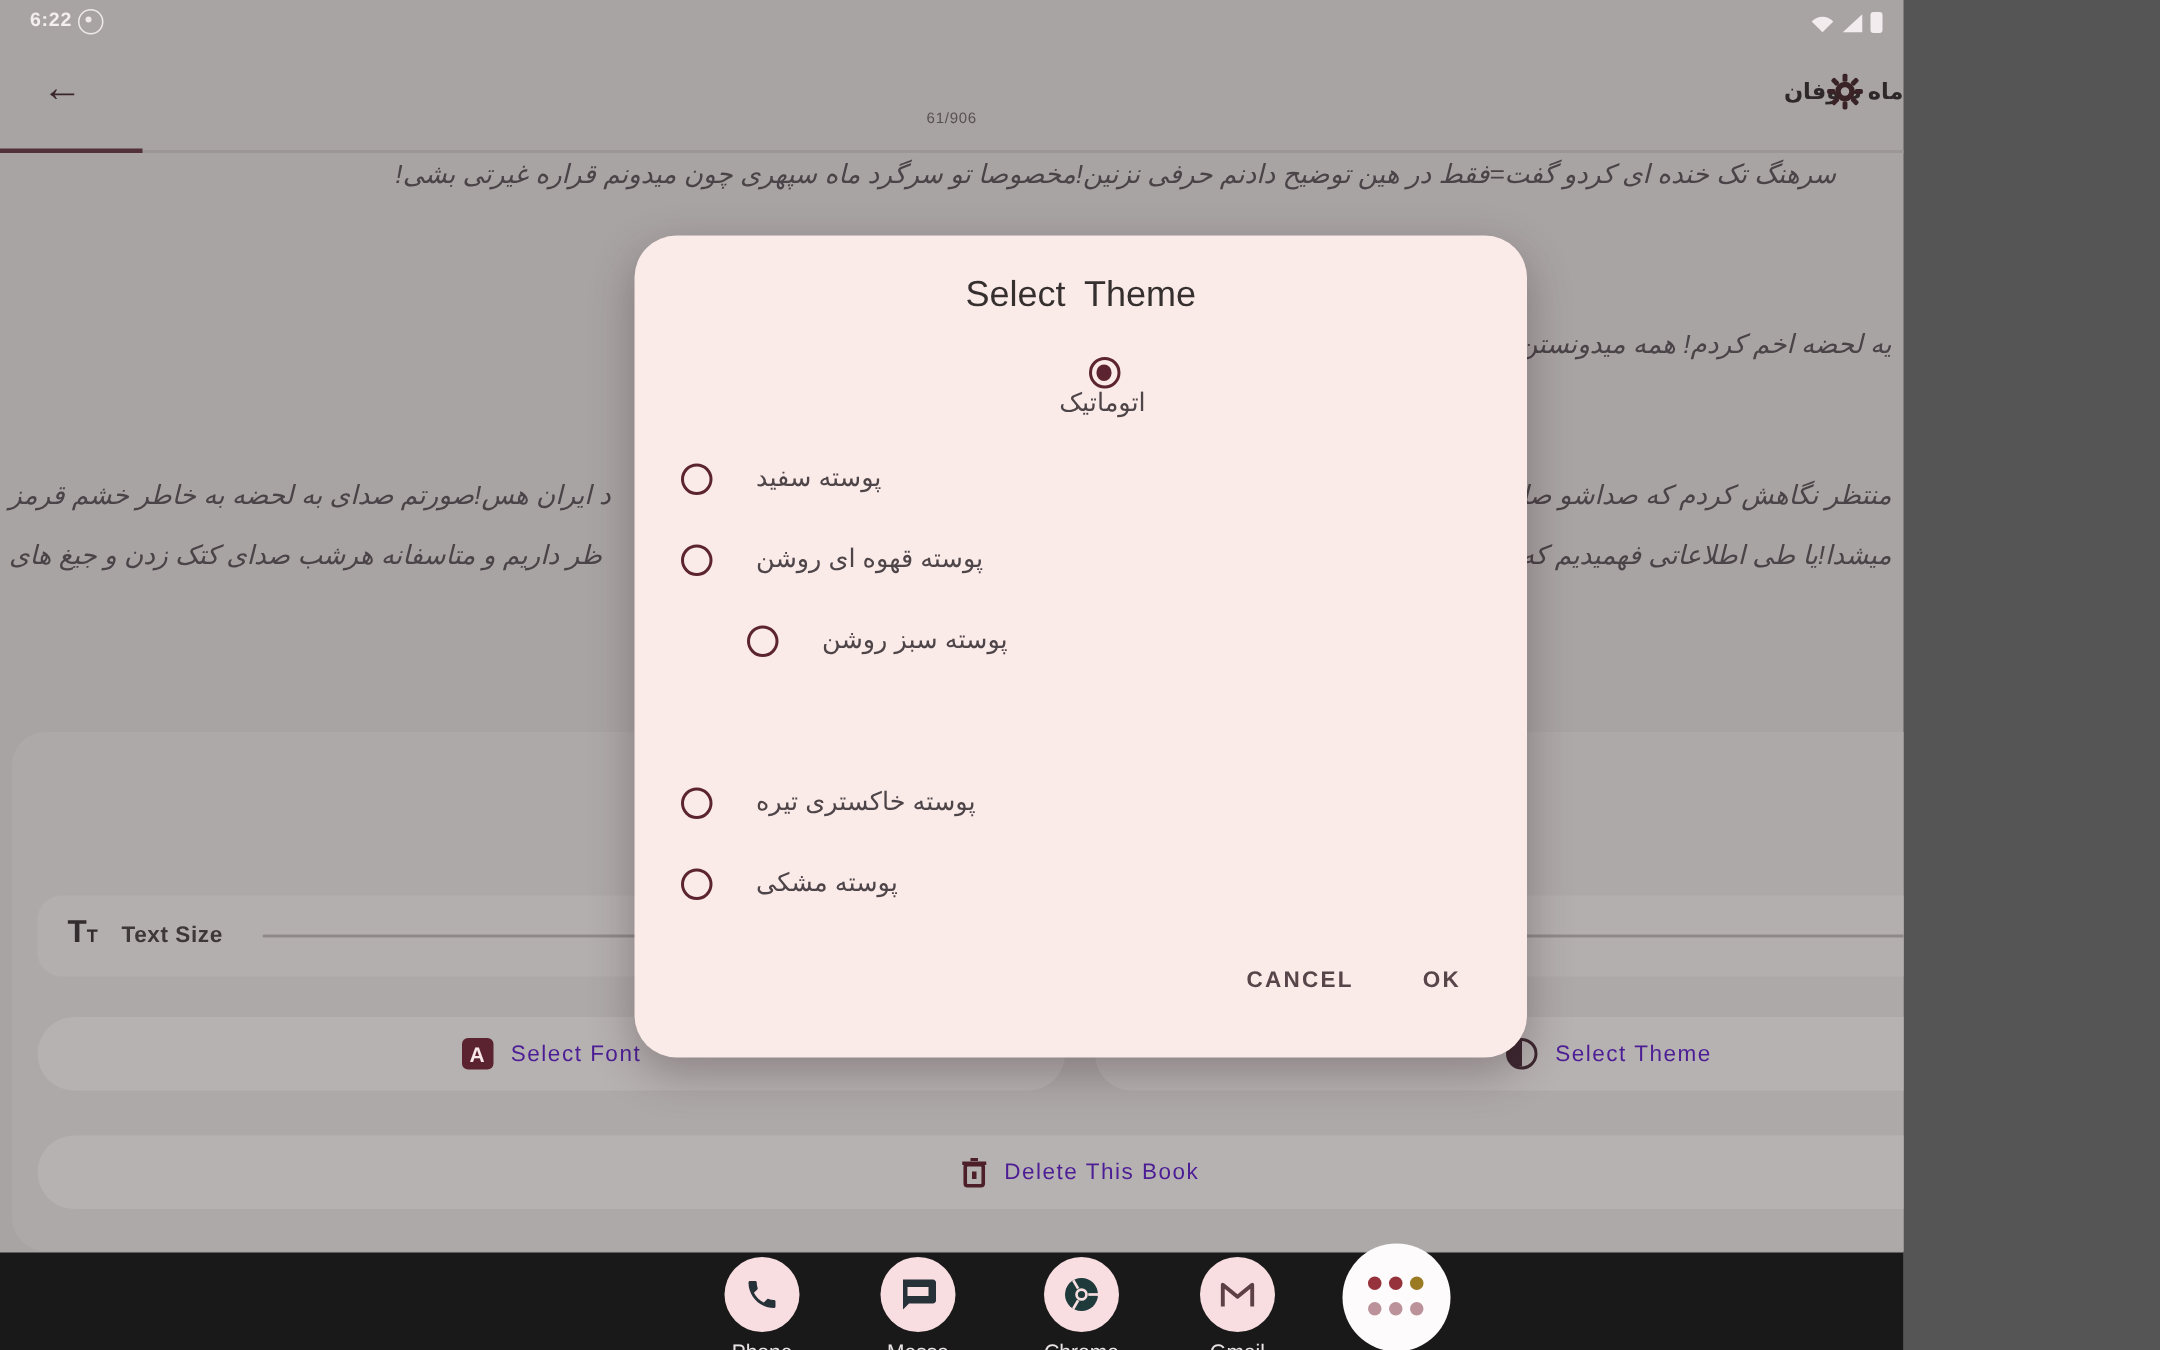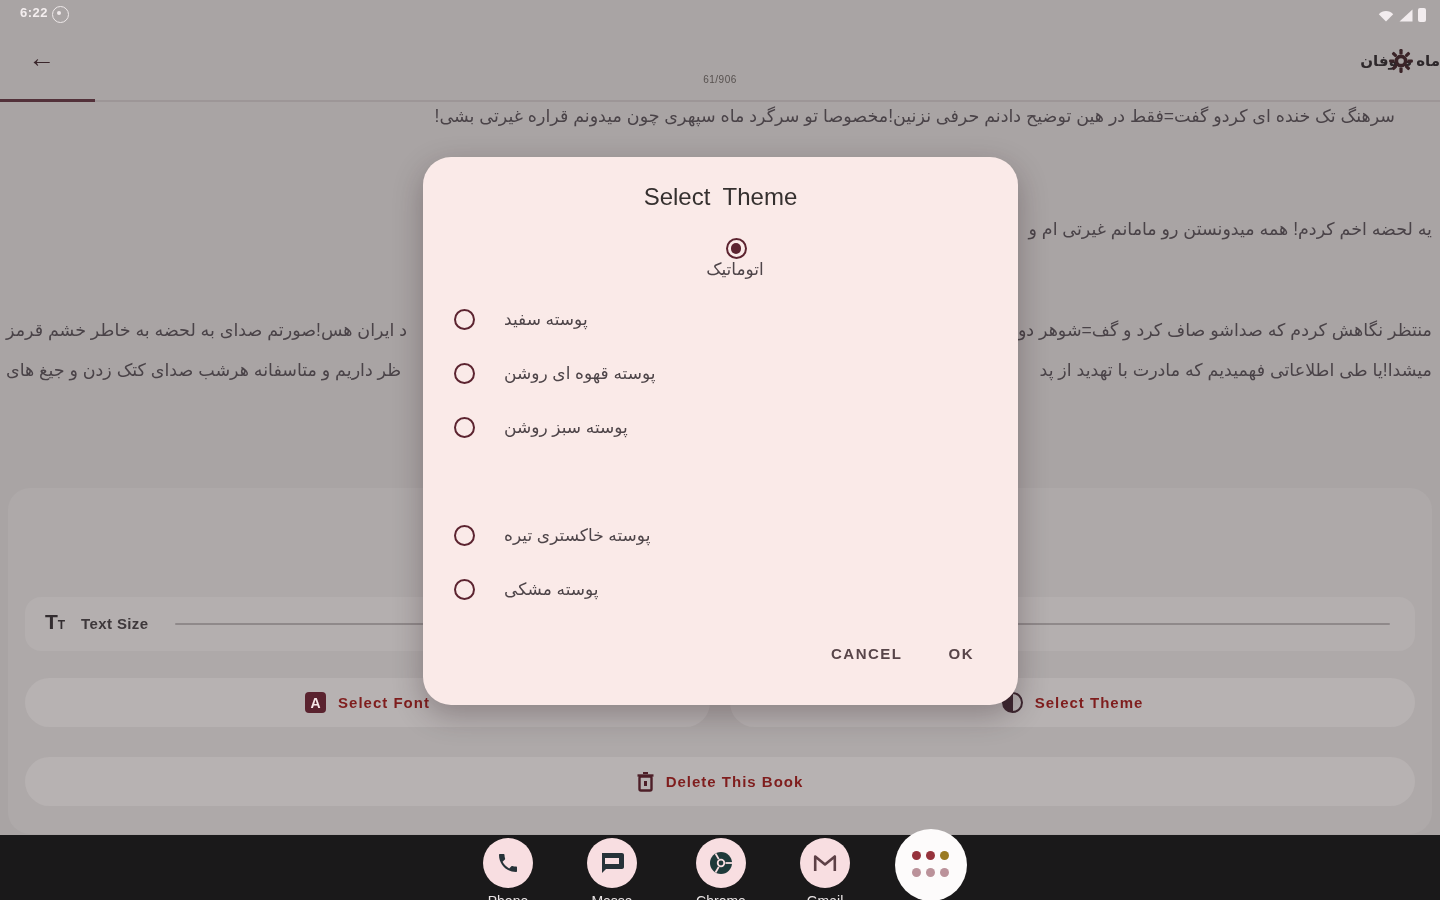--- a/index.html
+++ b/index.html
@@ -1,17 +1,17 @@
 <!DOCTYPE html>
 <html><head>
 <meta charset="utf-8">
 <style>
   html,body{margin:0;padding:0;background:#555;}
   .screen{
-    position:relative;width:1440px;height:900px;overflow:hidden;
+    position:relative;width:1269px;height:900px;overflow:hidden;
     background:#a9a4a4;
     font-family:"Liberation Sans","DejaVu Sans",sans-serif;
     -webkit-font-smoothing:antialiased;
   }
   .abs{position:absolute;}
 
   
   .sb-time{left:20px;top:5px;color:#f4eeef;font-size:13px;font-weight:700;letter-spacing:.5px;}
   .sb-badge{left:52px;top:6px;width:15px;height:15px;border:1.6px solid #efe9ea;border-radius:50%;}
   .sb-badge::after{content:"";position:absolute;left:4px;top:4px;width:4px;height:4px;background:#efe9ea;border-radius:50%;}
@@ -19,21 +19,21 @@
 
   
   .back-arrow{left:28px;top:44px;width:28px;height:28px;color:#3a262b;font-size:27px;line-height:28px;font-weight:700;}
   .tb-title{left:0;right:0;top:52px;text-align:right;font-size:15px;font-weight:700;color:#2e282b;}
   .tb-sub{left:0;right:0;top:74px;text-align:center;font-size:10px;color:#57514f;letter-spacing:.5px;}
   .gear{right:26px;top:48px;width:26px;height:26px;}
   .progress-base{left:0;top:100px;width:1440px;height:2px;background:#9d9697;}
   .progress-fill{left:0;top:99px;width:95px;height:3px;background:#53313a;}
 
   
-  .rl{color:#4a4348;font-size:17.5px;white-space:nowrap;}
+  .rl{color:#4a4348;font-size:17.5px;white-space:nowrap;font-style:italic;}
 
   
   .panel{left:8px;top:488px;width:1424px;height:346px;background:#aeA9a9;border-radius:22px;}
   .card{background:#b4afaf;border-radius:16px;height:54px;}
   .card1{left:25px;top:523px;width:1390px;}
   .card2{left:25px;top:597px;width:1390px;}
   .card-label{top:18px;font-size:15px;font-weight:600;color:#3e383b;letter-spacing:.4px;}
   .track{top:26px;height:2px;background:#8f898a;border-radius:1px;}
   .track-fill{top:25px;height:3px;background:#5b2d36;border-radius:2px;}
   .thumb{top:19px;width:15px;height:15px;border-radius:50%;background:#4d1f28;}
@@ -41,21 +41,21 @@
   .list-icon{left:22px;top:17px;width:22px;height:20px;}
   .list-icon i{position:absolute;height:2.6px;background:#332d30;border-radius:1px;}
   .tt-icon{left:20px;top:13px;color:#332d30;font-weight:800;}
   .tt-big{font-size:21px;}
   .tt-small{font-size:12px;}
 
   .pill{background:#b7b2b2;border-radius:25px;height:49px;display:flex;align-items:center;justify-content:center;gap:12px;}
   .pill-font{left:25px;top:678px;width:685px;}
   .pill-theme{left:730px;top:678px;width:685px;}
   .pill-delete{left:25px;top:757px;width:1390px;}
-  .pill-label{font-size:15px;font-weight:700;color:#7f1d1d;letter-spacing:1px;}
+  .pill-label{font-size:15px;font-weight:400;color:#4c1d95;letter-spacing:1px;}
   .a-icon{width:21px;height:21px;background:#5a232f;border-radius:4px;color:#f6e7e8;font-size:14px;font-weight:800;display:flex;align-items:center;justify-content:center;}
   .half-icon{width:17px;height:17px;border-radius:50%;border:2.5px solid #3d2730;background:linear-gradient(90deg,#3d2730 52%,rgba(0,0,0,0) 52%);}
 
   
   .dock{left:0;top:835px;width:1440px;height:65px;background:#1a191a;}
   .dock-circle{width:50px;height:50px;border-radius:50%;background:#f8dee1;display:flex;align-items:center;justify-content:center;}
   .dock-item{display:flex;flex-direction:column;align-items:center;position:absolute;top:838px;width:110px;}
   .dock-label{margin-top:5px;color:#e9e4e5;font-size:14px;}
   .drawer-circle{left:895px;top:829px;width:72px;height:72px;border-radius:50%;background:#fdfbfb;}
   .dot{position:absolute;width:9px;height:9px;border-radius:50%;}
@@ -215,21 +215,21 @@
       <span class="opt-label" dir="rtl">اتوماتیک</span>
     </div>
     <div class="abs opt-row" style="top:135px;">
       <span class="radio"></span>
       <span class="opt-label" dir="rtl">پوسته سفید</span>
     </div>
     <div class="abs opt-row" style="top:189px;">
       <span class="radio"></span>
       <span class="opt-label" dir="rtl">پوسته قهوه ای روشن</span>
     </div>
-    <div class="abs opt-row" style="top:243px;">
+    <div class="abs opt-row" style="top:243px;margin-left:44px;">
       <span class="radio"></span>
       <span class="opt-label" dir="rtl">پوسته سبز روشن</span>
     </div>
     <div class="abs opt-row" style="top:351px;text-align:center;">
       <span class="radio"></span>
       <span class="opt-label" dir="rtl">پوسته خاکستری تیره</span>
     </div>
     <div class="abs opt-row" style="top:405px;">
       <span class="radio"></span>
       <span class="opt-label" dir="rtl">پوسته مشکی</span>

